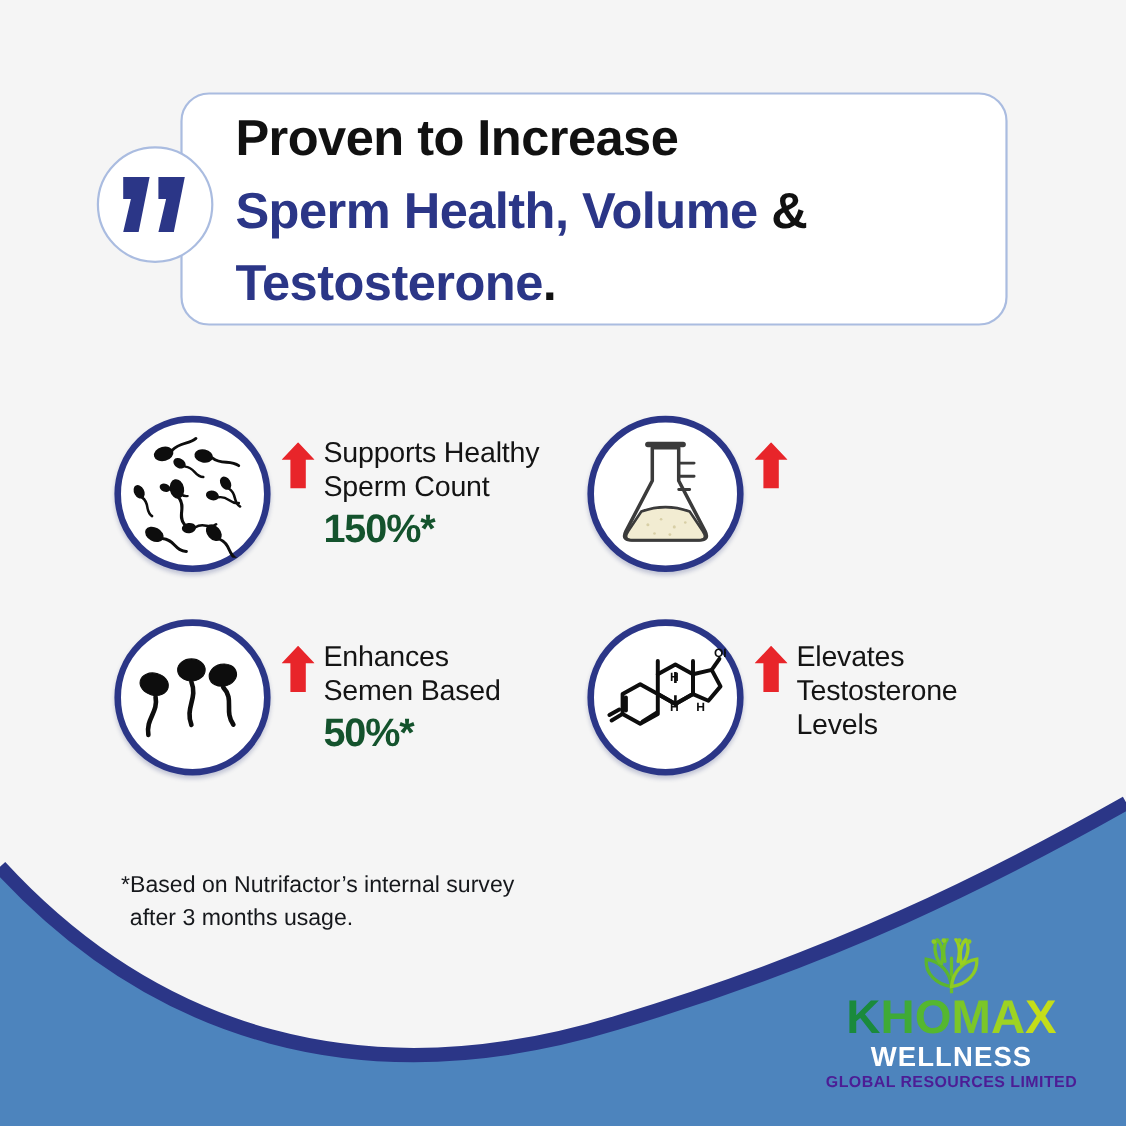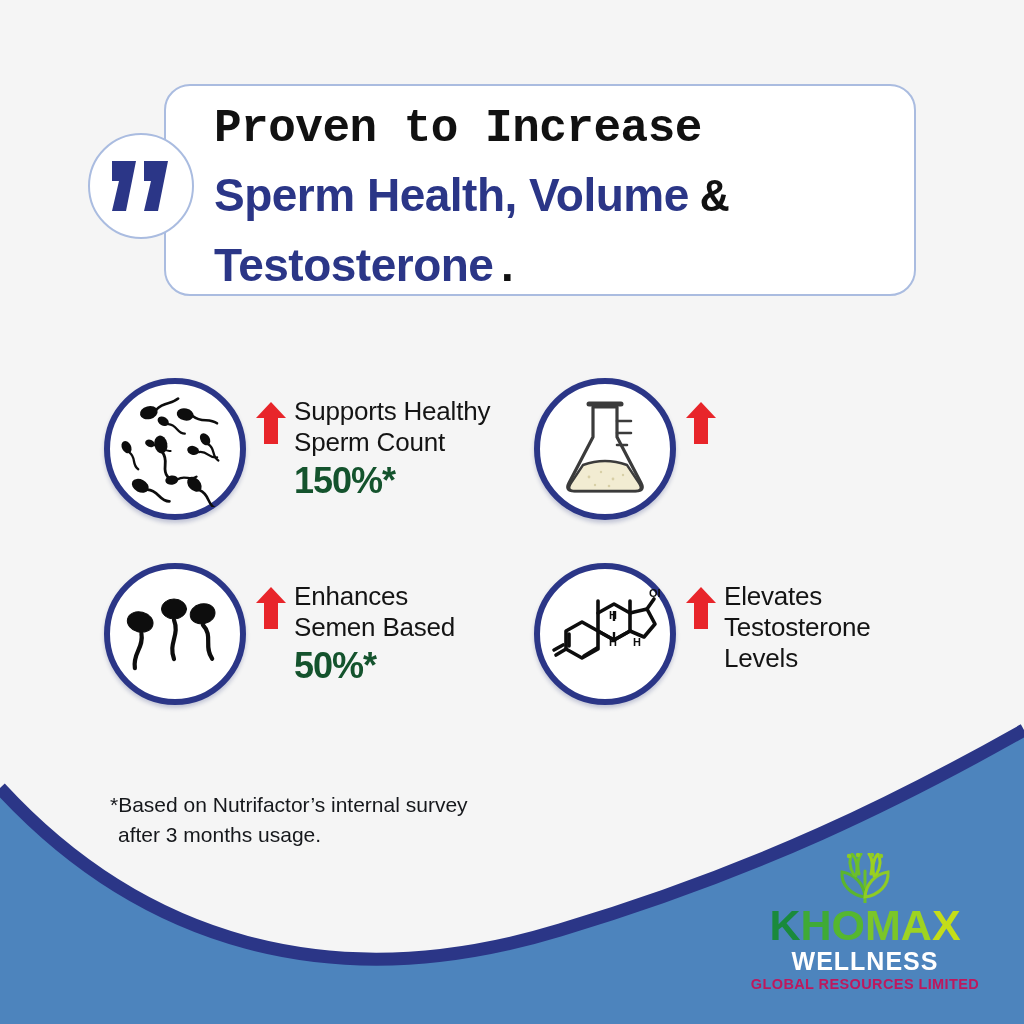--- a/index.html
+++ b/index.html
@@ -27,21 +27,21 @@
     display:flex;align-items:center;justify-content:center;
     box-sizing:border-box;
   }
   .quote-badge svg{display:block;}
   .head-text{
     position:absolute;left:214px;top:92px;width:710px;
     font-weight:700;font-size:46px;line-height:66px;
     letter-spacing:-0.5px;color:#111111;
   }
   .nv{color:#2b3687;}
-  .bk{color:#111111;font-family:Liberation Mono, monospace;}
+  .bk{color:#111111;}
 
   
   .features{position:absolute;left:104px;top:378px;width:860px;}
   .frow{display:flex;}
   .feature{display:flex;align-items:flex-start;width:430px;position:relative;}
 
   .ficon{
     width:142px;height:142px;flex:0 0 142px;
     background:#ffffff;border:6px solid #2b3687;border-radius:50%;
     box-sizing:border-box;display:flex;align-items:center;justify-content:center;
@@ -81,21 +81,21 @@
   .k1{color:#1a8a3c;}
   .k2{color:#3faa36;}
   .k3{color:#55b72f;}
   .k4{color:#7bc628;}
   .k5{color:#9ed321;}
   .k6{color:#c4dd19;}
   .logo-sub{
     font-size:25px;font-weight:700;color:#ffffff;letter-spacing:1px;line-height:28px;margin-top:-2px;
   }
   .logo-sub2{
-    font-size:14.5px;font-weight:700;color:#be185d;letter-spacing:.4px;line-height:18px;
+    font-size:14.5px;font-weight:700;color:#4c1d95;letter-spacing:.4px;line-height:18px;
   }
 </style>
 </head>
 <body>
 
 <div id="stage">
 
   <svg class="wave" viewBox="0 0 1024 1024" preserveAspectRatio="none" aria-hidden="true">
     <path d="M0,788 C140,940 330,1000 560,930 C760,870 900,800 1024,730 L1024,1024 L0,1024 Z" fill="#4d84bd"></path>
     <path d="M0,788 C140,940 330,1000 560,930 C760,870 900,800 1024,730" fill="none" stroke="#2b3687" stroke-width="13"></path>

